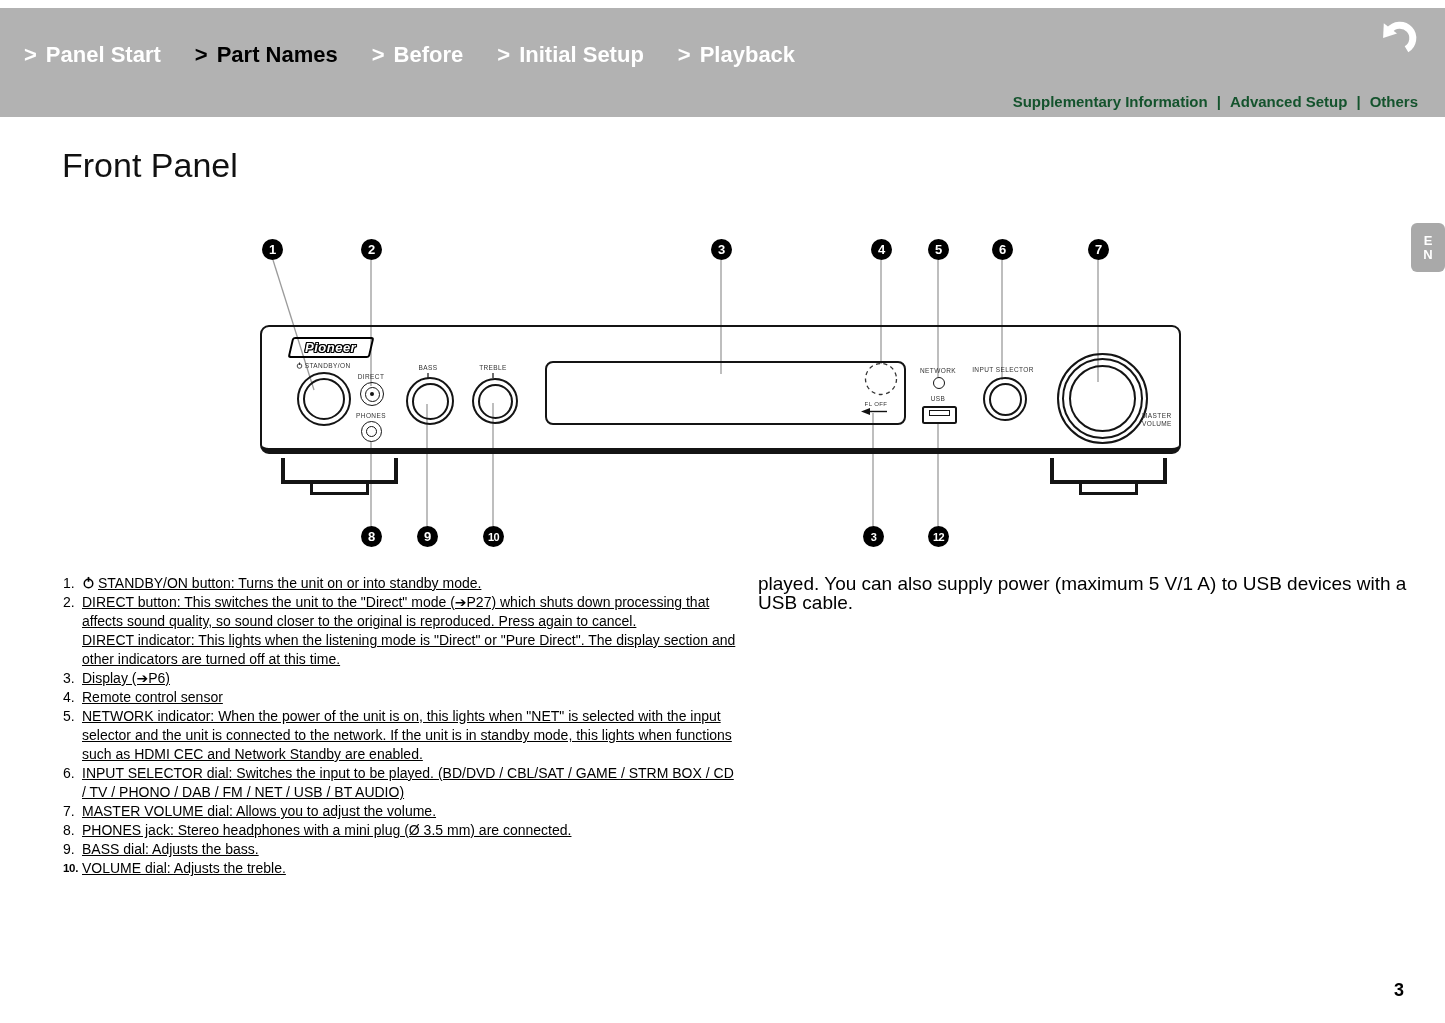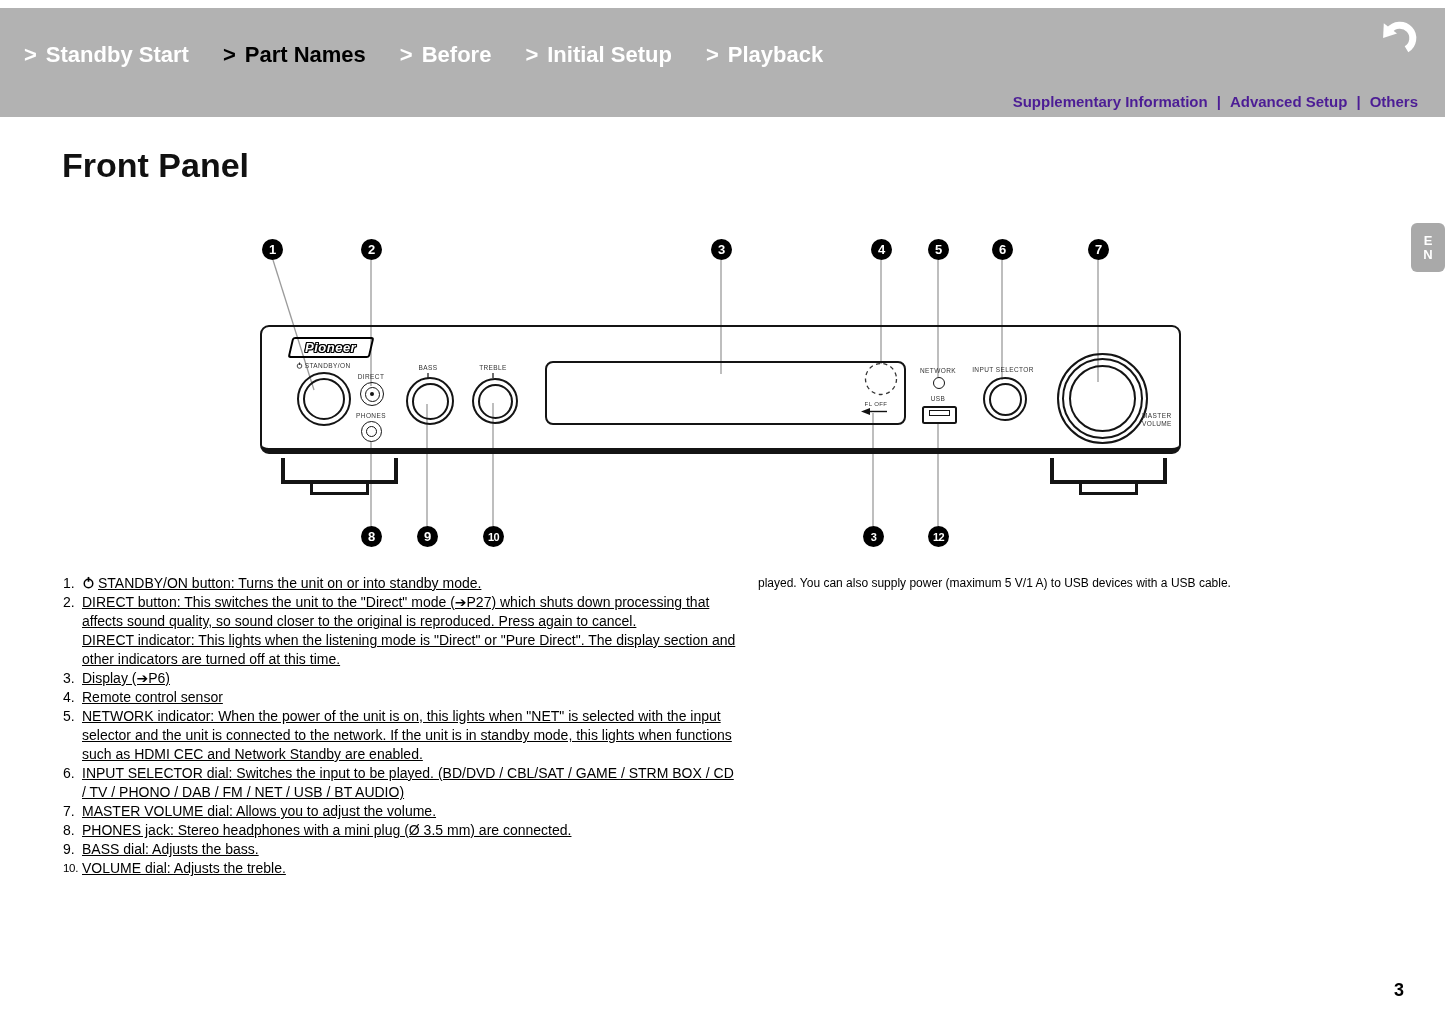--- a/index.html
+++ b/index.html
@@ -5,25 +5,25 @@
   html,body{margin:0;padding:0;background:#fff;}
   .page{position:relative;width:1445px;height:1023px;background:#fff;overflow:hidden;
         font-family:"Liberation Sans","DejaVu Sans",sans-serif;color:#000;}
 
   
   .header{position:absolute;left:0;top:8px;width:1445px;height:109px;background:#b2b2b2;}
   .nav{position:absolute;left:24px;top:34px;display:flex;gap:34px;white-space:nowrap;}
   .nav-item{display:flex;gap:9px;font-size:22px;font-weight:bold;color:#fff;cursor:default;}
   .nav-item.active{color:#000;}
   .return{position:absolute;right:24px;top:7px;width:42px;height:44px;}
-  .subnav{position:absolute;right:27px;bottom:7px;font-size:15px;font-weight:bold;color:#4c1d95;white-space:nowrap;}
+  .subnav{position:absolute;right:27px;bottom:7px;font-size:15px;font-weight:bold;color:#14532d;white-space:nowrap;}
   .subnav .sep{padding:0 9px;}
 
   
-  .title{position:absolute;left:62px;top:146px;font-size:34px;color:#111;font-weight:bold;}
+  .title{position:absolute;left:62px;top:146px;font-size:34px;color:#111;}
   .lang-tab{position:absolute;left:1411px;top:223px;width:34px;height:49px;background:#a9a9a9;
             border-radius:6px;display:flex;flex-direction:column;align-items:center;justify-content:center;
             color:#fff;font-weight:bold;font-size:13px;line-height:14px;}
   .pagenum{position:absolute;left:1394px;top:980px;font-size:18px;font-weight:bold;}
 
   
   .lines{position:absolute;left:0;top:0;width:1445px;height:1023px;pointer-events:none;z-index:1;}
   .dz{position:absolute;z-index:2;}
   .body-outline{left:260px;top:325px;width:917px;height:121px;border:2.5px solid #141414;
                 border-bottom-width:6px;border-radius:9px;background:transparent;}
@@ -36,35 +36,35 @@
   .slabel{font-size:6.5px;letter-spacing:.4px;color:#333;text-align:center;line-height:8px;}
   .circ{border-radius:50%;border:2px solid #141414;display:flex;align-items:center;justify-content:center;background:transparent;}
   .co{position:absolute;z-index:3;width:21px;height:21px;border-radius:50%;background:#000;color:#fff;
       font-weight:bold;font-size:13px;display:flex;align-items:center;justify-content:center;}
   .co.two{font-size:11px;letter-spacing:-.5px;}
 
   
   .parts{position:absolute;left:63px;top:574px;width:676px;font-size:14px;line-height:19px;}
   .part-row{display:flex;align-items:flex-start;}
   .part-row .num{width:19px;flex:none;}
-  .part-row .num.small{font-size:11.5px;letter-spacing:-.3px;line-height:19px;}
+  .part-row .num.small{font-size:11.5px;letter-spacing:-.3px;line-height:19px;font-weight:bold;}
   .part-row .txt{flex:1;white-space:pre-line;text-decoration:underline;}
   .power-inline{display:inline-block;width:13px;height:13px;vertical-align:-1px;margin-right:3px;}
-  .continuation{position:absolute;left:758px;top:574px;width:664px;font-size:12px;line-height:19px;}
+  .continuation{position:absolute;left:758px;top:574px;width:664px;font-size:19px;line-height:19px;}
 </style>
 </head>
 <body>
 
 <div class="page">
 
   <div class="header">
     <div class="nav">
       <span class="nav-item">
           <span>&gt;</span>
-          <span>Standby Start</span>
+          <span>Panel Start</span>
         </span>
       <span class="nav-item active">
           <span>&gt;</span>
           <span>Part Names</span>
         </span>
       <span class="nav-item">
           <span>&gt;</span>
           <span>Before</span>
         </span>
       <span class="nav-item">

